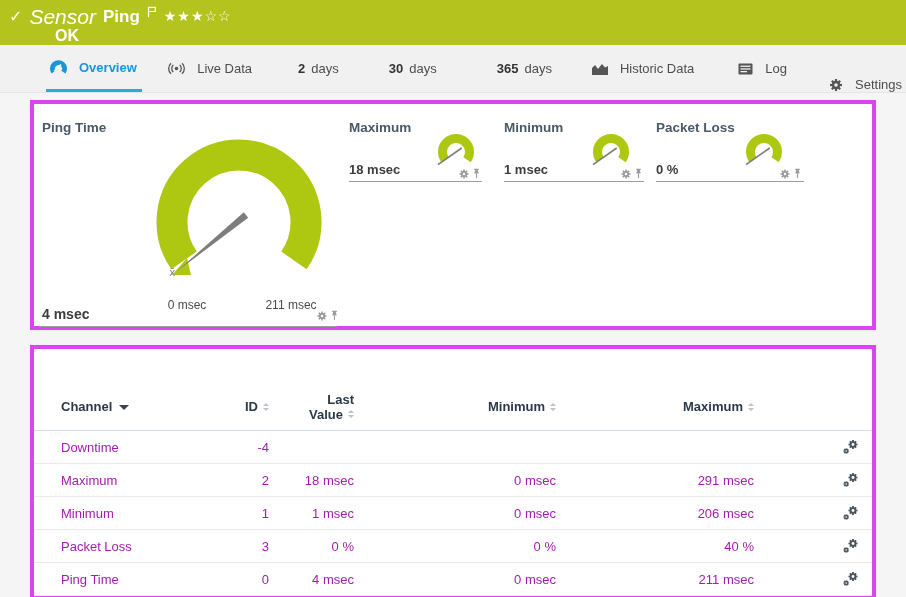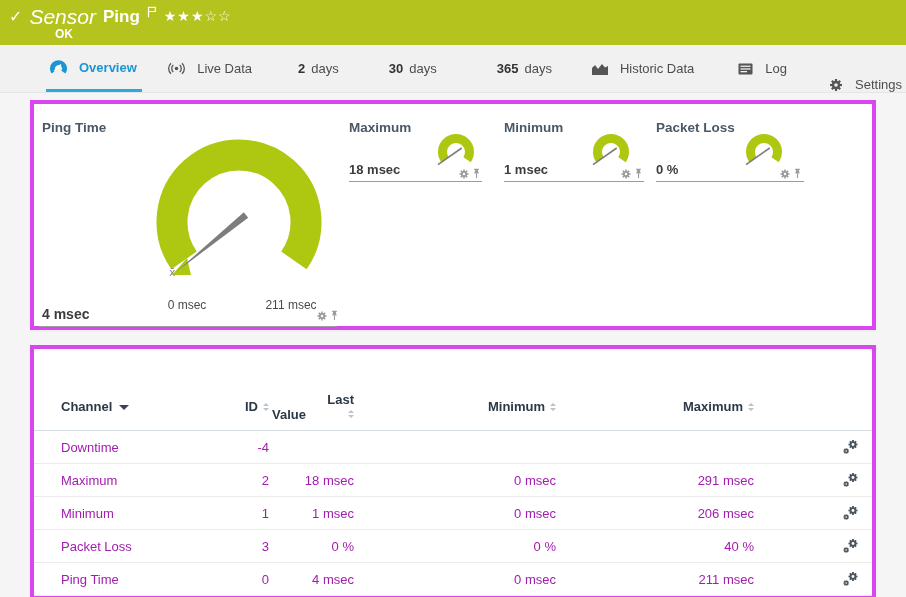--- a/index.html
+++ b/index.html
@@ -11,21 +11,21 @@
   .glyph { font-family:"DejaVu Sans",sans-serif; }
 
   
   .topbar { position:absolute; left:0; top:0; width:906px; height:45px; background:var(--green); color:#fff; }
   .topline { display:flex; align-items:center; gap:7px; padding:5px 0 0 9px; }
   .check { font-size:16px; font-weight:bold; line-height:18px; }
   .kind  { font-size:21px; font-style:italic; }
   .title { font-size:17px; font-weight:bold; }
   .flagwrap { margin-top:-8px; }
   .stars { font-size:14px; letter-spacing:1px; margin-top:-2px; }
-  .okstatus { position:absolute; left:55px; top:27px; font-size:12px; font-weight:bold; }
+  .okstatus { position:absolute; left:55px; top:27px; font-size:16px; font-weight:bold; }
 
   
   .tabstrip { position:absolute; left:0; top:45px; width:906px; height:48px; background:#f1f1f1;
               border-bottom:1px solid #e6e6e6; display:flex; align-items:stretch; font-size:13px; color:#4d4d4d; }
   .tab { display:flex; align-items:center; gap:6px; padding:0 4px; cursor:pointer; white-space:nowrap; }
   .tab b { color:#333; font-weight:bold; }
   .tab .t-icon { flex:none; }
   .tab.active { color:var(--blue); border-bottom:3px solid var(--underline_blue); font-weight:bold; }
   .tab:nth-child(1){ margin-left:46px; width:110px; }
   .tab:nth-child(2){ margin-left:22px;text-align:center; }
@@ -55,21 +55,21 @@
   .trow  { display:flex; align-items:center; padding:0 0 0 27px; height:33px;
            border-bottom:1px solid #ebebeb; font-size:13px; color:#a21caf; }
   .c-channel { width:180px; text-align:left; display:flex; align-items:center; }
   .c-id      { width:28px;  text-align:right; justify-content:flex-end; }
   .c-last    { width:85px;  text-align:right; }
   .c-min     { width:202px; text-align:right; }
   .c-max     { width:198px; text-align:right; }
   .c-icon    { flex:1; display:flex; justify-content:flex-end; padding-right:13px; }
   .thead .c-id,.thead .c-min,.thead .c-max { display:flex; align-items:center; justify-content:flex-end; }
   .hdr-2line { display:flex; flex-direction:column; align-items:flex-end; line-height:15px; width:85px; }
-  .hdr-2line .l2 { display:flex; align-items:center;gap:37px; }
+  .hdr-2line .l2 { display:flex; align-items:center; }
   .caret-down { width:0; height:0; border:5px solid transparent; border-top-color:#3a4450; margin-left:7px; transform:translateY(3px); }
   .sort { display:inline-flex; flex-direction:column; gap:2px; margin-left:5px; }
   .sort i { display:block; width:0; height:0; border:3.5px solid transparent; }
   .sort .up { border-bottom-color:#bcc2c8; border-top-width:0; }
   .sort .dn { border-top-color:#bcc2c8; border-bottom-width:0; }
 </style>
 </head>
 <body>
 
 <div class="topbar">

